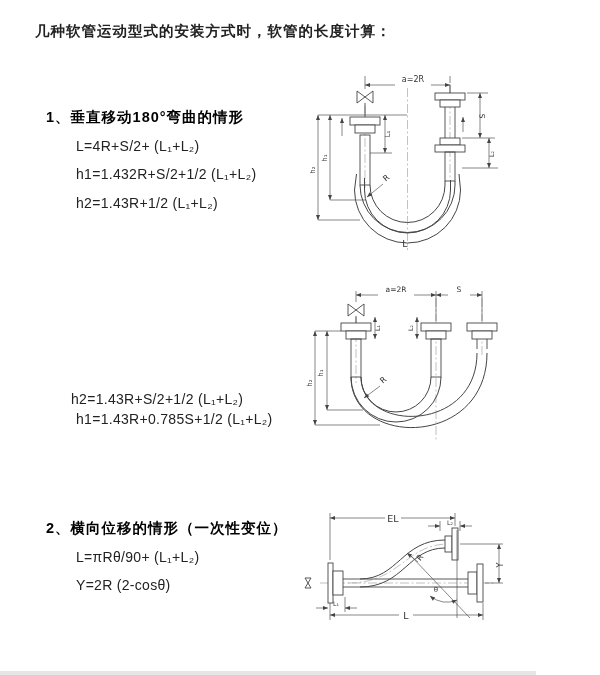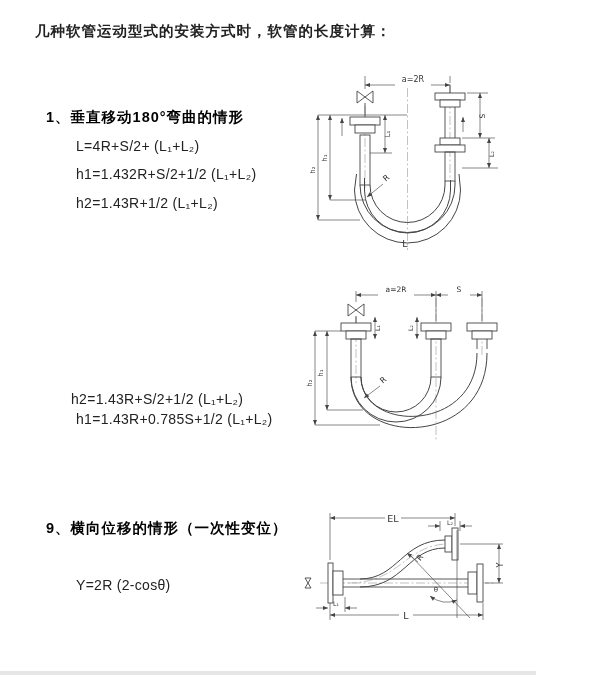--- a/index.html
+++ b/index.html
@@ -27,21 +27,22 @@
   <div class="txt title" style="left:35px;top:22px;">几种软管运动型式的安装方式时，软管的长度计算：</div>
 
   <div class="txt heading" style="left:46px;top:108px;">1、垂直移动180°弯曲的情形</div>
   <div class="txt formula" style="left:76px;top:138px;">L=4R+S/2+ (L₁+L₂)</div>
   <div class="txt formula" style="left:76px;top:166px;">h1=1.432R+S/2+1/2 (L₁+L₂)</div>
   <div class="txt formula" style="left:76px;top:195px;">h2=1.43R+1/2 (L₁+L₂)</div>
 
   <div class="txt formula" style="left:76px;top:363px;margin-top:48px;">h1=1.43R+0.785S+1/2 (L₁+L₂)</div>
   <div class="txt formula" style="left:71px;top:391px;">h2=1.43R+S/2+1/2 (L₁+L₂)</div>
 
-  <div class="txt heading" style="left:46px;top:519px;">9、横向位移的情形（一次性变位）</div>
+  <div class="txt heading" style="left:46px;top:519px;">2、横向位移的情形（一次性变位）</div>
+  <div class="txt formula" style="left:76px;top:549px;">L=πRθ/90+ (L₁+L₂)</div>
   <div class="txt formula" style="left:76px;top:577px;">Y=2R (2-cosθ)</div>
 
   <svg style="left:310px;top:68px;" width="285" height="195" viewBox="0 0 285 195">
     <defs>
       <marker id="ar1" viewBox="0 0 10 10" refX="10" refY="5" markerWidth="7" markerHeight="5" markerUnits="userSpaceOnUse" orient="auto-start-reverse">
         <path d="M0,1 L10,5 L0,9 z" fill="#444"></path>
       </marker>
       <pattern id="br1" width="3.5" height="3.5" patternUnits="userSpaceOnUse">
         <path d="M0,3.5 L3.5,0 M0,0 L3.5,3.5" stroke="#6a6a6a" stroke-width="0.5" fill="none"></path>
       </pattern>

